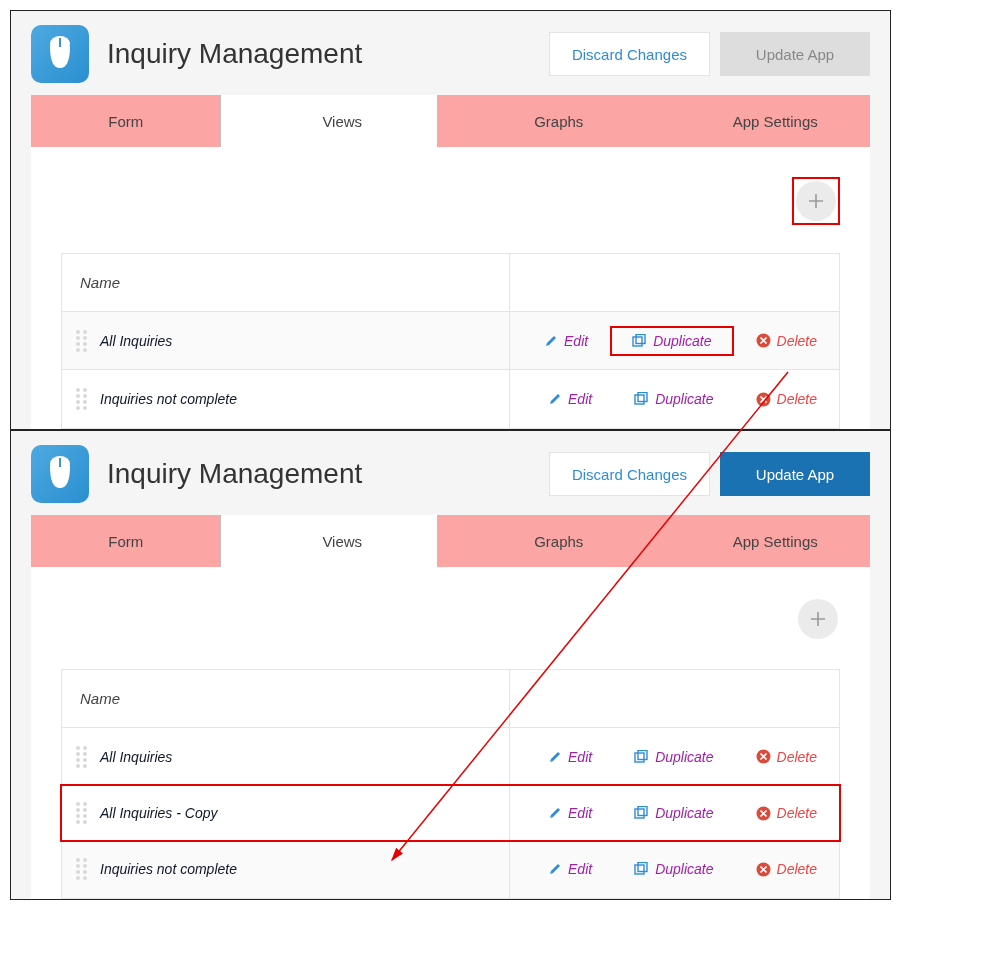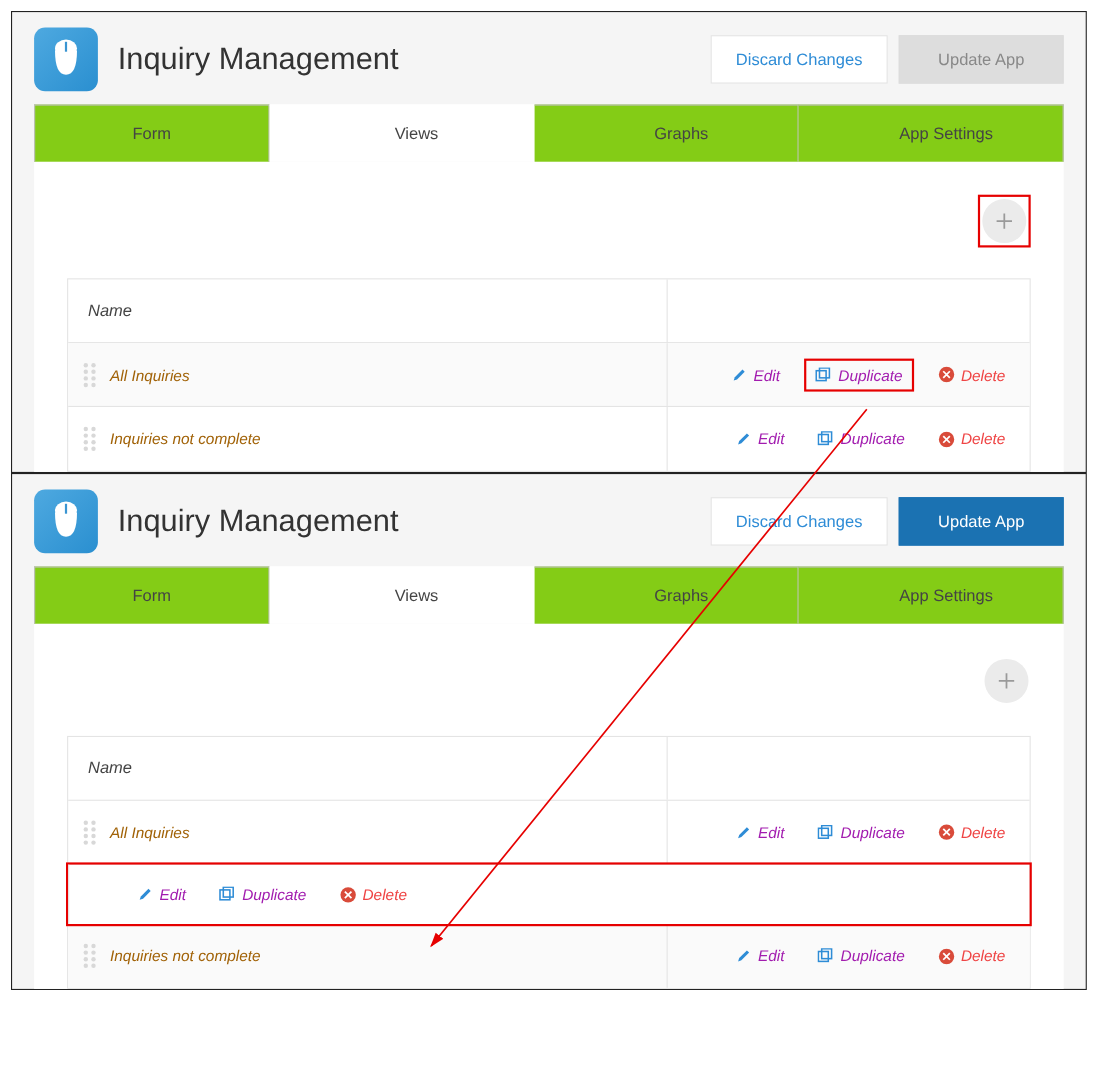--- a/index.html
+++ b/index.html
@@ -10,21 +10,21 @@
     font-family: -apple-system, "Helvetica Neue", Arial, sans-serif;
     font-weight: 300;
     color: #333;
     display: flex;
     flex-direction: column;
     gap: 30px;
   }
   .panel-outer {
     border: 1px solid #222;
     background: #f5f5f5;
-    width: 978px;
+    width: 881px;
   }
   .header-bar {
     display: flex;
     align-items: center;
     padding: 14px 20px 12px;
     gap: 18px;
   }
   .app-icon {
     width: 58px; height: 58px;
     border-radius: 10px;
@@ -57,21 +57,21 @@
   .btn-primary {
     background: #1b72b2; border-color: #1b72b2; color: #fff;
   }
   .tabs {
     display: flex;
     margin: 0 20px;
   }
   .tab {
     flex: 1;
     height: 52px;
-    background: #84cc16;
+    background: #fca5a5;
     border: 1px solid #bfbfbf;
     border-bottom: none;
     display: flex; align-items: center; justify-content: center;
     font-size: 15px; color: #444;
     cursor: pointer;
   }
   .tab + .tab { border-left: none; padding-left: 28px; }
   .tab-active {
     background: #fff; border-color: #fff;
   }
@@ -91,38 +91,38 @@
   .add-btn-wrap { padding: 2px; }
   .highlight-red { border: 2px solid #e60000; }
   .tbl { border: 1px solid #e4e4e4; font-style: italic; }
   .tbl-head, .tbl-row {
     display: flex;
     align-items: center;
     height: 58px;
     border-bottom: 1px solid #e4e4e4;
   }
   .tbl-row:last-child { border-bottom: none; }
-  .col-name { flex: 1; display: flex; align-items: center; padding-left: 14px; gap: 10px; font-size: 14px; color: #a16207; }
+  .col-name { flex: 1; display: flex; align-items: center; padding-left: 14px; gap: 10px; font-size: 14px; color: #0f172a; }
   .col-head-name { flex: 1; padding-left: 18px; font-size: 15px; color: #444; font-weight: 400; }
   .col-actions {
     width: 330px;
     display: flex; align-items: center; justify-content: flex-end;
     gap: 22px;
     padding-right: 22px;
     border-left: 1px solid #e4e4e4;
     height: 100%;
   }
   .tbl-head .col-actions { border-left: 1px solid #e4e4e4; }
   .action {
     display: flex; align-items: center; gap: 6px;
     font-size: 14px; cursor: pointer;
   }
   .action-blue { color: #a21caf; }
   .action-red { color: #ef4444; }
-  .dup-wrap { padding: 5px 8px; text-align: right; }
+  .dup-wrap { padding: 5px 20px; text-align: right; }
   .row-hover { background: #fafafa; }
   .drag-dots {
     width: 14px; display: grid; grid-template-columns: repeat(2, 4px); grid-auto-rows: 4px; gap: 2px 3px;
   }
   .drag-dots span {
     width: 4px; height: 4px; border-radius: 50%; background: #d8d8d8;
   }
   .row-full-highlight { border: 2px solid #e60000; margin: -2px; z-index: 1; position: relative; }
   svg { display: block; }
 
@@ -322,20 +322,33 @@
           <div class="action action-red">
             <svg width="15" height="15" viewBox="0 0 15 15">
                   <circle cx="7.5" cy="7.5" r="7" fill="#d94b3a"></circle>
                   <path d="M4.5 4.5l6 6M10.5 4.5l-6 6" stroke="#fff" stroke-width="1.6"></path>
                 </svg>
             <span>Delete</span>
           </div>
         </div>
       </div>
       <div class="tbl-row row-full-highlight">
+        <div class="col-name">
+          <div class="drag-dots">
+                <span></span>
+                <span></span>
+                <span></span>
+                <span></span>
+                <span></span>
+                <span></span>
+                <span></span>
+                <span></span>
+              </div>
+          <span>All Inquiries - Copy</span>
+        </div>
         <div class="col-actions">
           <div class="action action-blue">
             <svg width="14" height="14" viewBox="0 0 14 14">
                   <path d="M2 12l1-3 7-7 2 2-7 7-3 1z" fill="#2e8cd6"></path>
                 </svg>
             <span>Edit</span>
           </div>
           <div class="dup-wrap">
             <div class="action action-blue">
               <svg width="15" height="14" viewBox="0 0 15 14">

